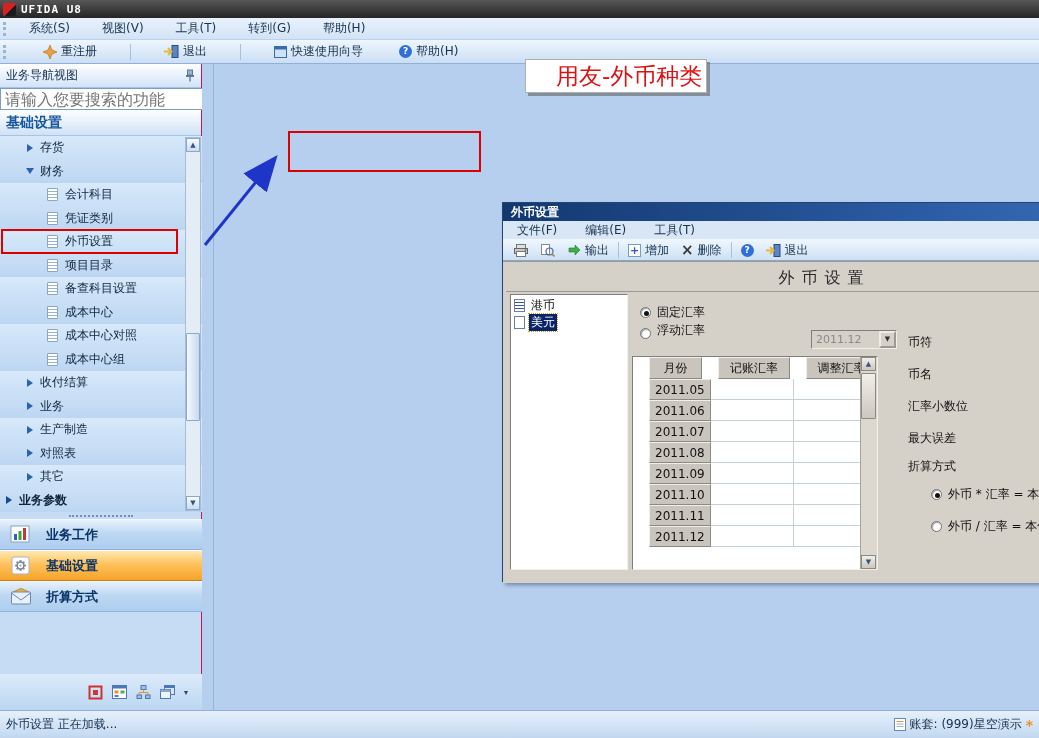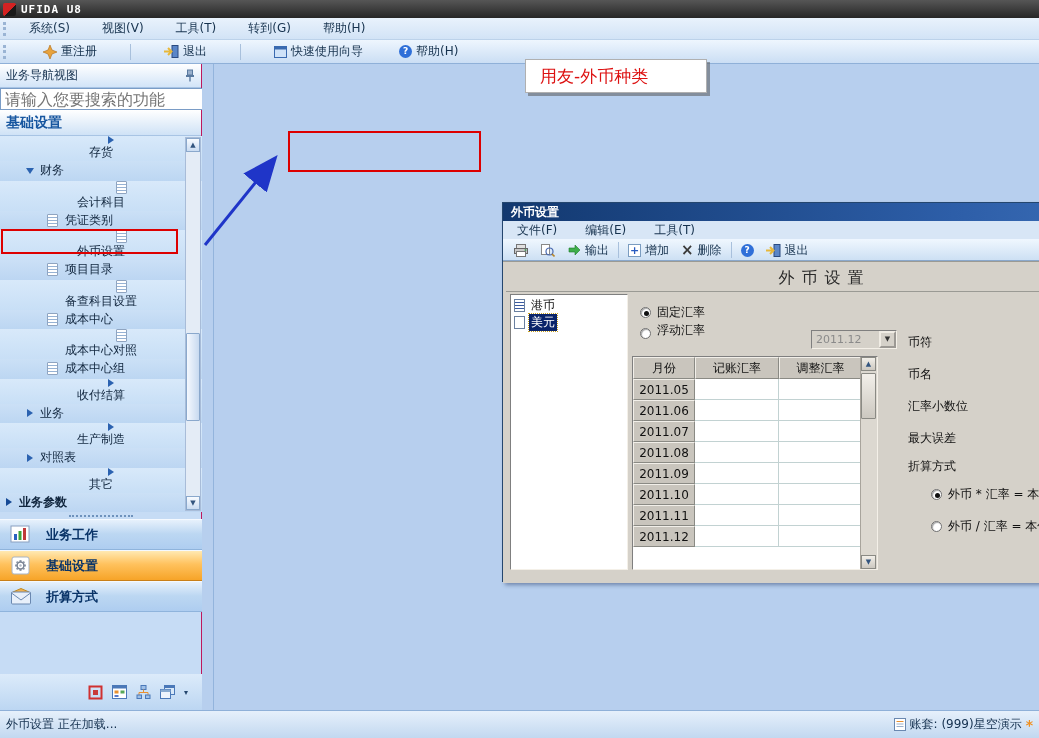--- a/index.html
+++ b/index.html
@@ -31,21 +31,21 @@
     display:flex; align-items:center; justify-content:space-between; padding:0 6px; color:#14304e; }
   .sb-search { height:22px; display:flex; }
   .sb-search input { flex:1; border:1px solid #7a9cc6; font-size:16px; padding:2px 4px; color:#555;
     font-family:"DejaVu Sans","Liberation Sans",sans-serif; }
   .sb-search .dd { width:17px; background:linear-gradient(#f4f9ff,#cfe2f6); border:1px solid #7a9cc6; border-left:none;
     font-size:7px; color:#2a4a74; text-align:center; line-height:20px; }
   .sb-section { height:26px; background:linear-gradient(#ffffff,#cfe2f6); border-bottom:1px solid #a8c4e4;
     display:flex; align-items:center; padding-left:6px; font-size:14px; font-weight:bold; color:#1857a0; }
   .tree { position:absolute; left:0; top:72px; width:202px; height:376px; display:flex; flex-direction:column; }
   .trow { flex:1; display:flex; align-items:center; color:#10253d; position:relative; }
-  .trow.a0 { background:linear-gradient(#d8e9fa,#c8dff6);flex-direction:column; }
+  .trow.a0 { background:linear-gradient(#d8e9fa,#c8dff6); }
   .trow.a1 { background:linear-gradient(#cbe0f6,#bcd6f2); }
   .arr-r { width:0; height:0; border-left:6px solid #2b62b0; border-top:4px solid transparent; border-bottom:4px solid transparent; margin:0 7px 0 27px; }
   .arr-d { width:0; height:0; border-top:6px solid #2b62b0; border-left:4px solid transparent; border-right:4px solid transparent; margin:0 6px 0 26px; }
   .trow.root .arr-r { margin-left:6px; border-left-color:#164a96; }
   .trow.root { font-weight:bold; }
   .doc-ic { width:11px; height:13px; margin:0 7px 0 47px; border:1px solid #8fa4c0; border-radius:1px;
     background:repeating-linear-gradient(to bottom,#ffffff 0 2px,#96b2d4 2px 3px); }
   .vscroll { position:absolute; right:1px; top:0; width:16px; background:#e4ecf6; border:1px solid #a8bcd8; }
   .vscroll .sb-btn { position:absolute; left:0; width:14px; height:14px; background:linear-gradient(#f8fbff,#cadcf2);
     border:1px solid #8aa8cc; font-size:7px; text-align:center; line-height:13px; color:#33557f; }
@@ -61,21 +61,21 @@
   .iconrow { position:absolute; left:0; top:610px; width:202px; height:36px; background:linear-gradient(#dcebfa,#bcd6f2);
     display:flex; align-items:center; justify-content:flex-end; gap:9px; padding-right:14px; }
   .caret { font-size:8px; color:#24466e; }
 
   
   .main { position:absolute; left:202px; top:64px; width:837px; height:646px; background:#b7cfee; }
   .vline { position:absolute; left:11px; top:0; bottom:0; width:1px; background:#93b4dc; }
 
   .annotation { position:absolute; left:525px; top:59px; width:182px; height:34px; background:#ffffff;
     border:1px solid #b0b0b0; box-shadow:3px 3px 0 rgba(90,90,90,.55); z-index:60;
-    display:flex; align-items:center; padding-left:14px; font-size:17px; color:#dd1111; }
+    display:flex; align-items:center; padding-left:30px; font-size:23px; color:#dd1111; }
   .redbox { position:absolute; border:2px solid #dd0000; z-index:55; pointer-events:none; }
   .rb-sidebar { left:1px; top:229px; width:177px; height:25px; }
   .rb-dialog { left:288px; top:131px; width:193px; height:41px; }
   .conn-arrow { position:absolute; left:200px; top:150px; z-index:50; }
 
   
   .dialog { position:absolute; left:300px; top:138px; width:645px; height:380px; z-index:10;
     border:1px solid #24466e; box-shadow:3px 3px 4px rgba(25,45,90,.45), inset -1px -1px 0 #6e93bf; background:#d8e6f6; }
   .dlg-title { position:absolute; left:0; top:0; width:100%; height:18px;
     background:linear-gradient(90deg,#12386f,#2d5ea8 70%,#3d6fb8); color:#fff; font-weight:bold;
@@ -106,21 +106,21 @@
   .ddl { position:absolute; left:308px; top:68px; width:86px; height:19px; background:#d5d1c9;
     border:1px solid; border-color:#7f7f7f #f4f0e8 #f4f0e8 #7f7f7f; display:flex; }
   .ddl .ddl-val { flex:1; color:#8a8a8a; padding:2px 0 0 4px; font-size:11px; }
   .ddl .ddl-btn { width:17px; background:#d5d1c9; border:2px outset #f0ece4; font-size:7px; color:#333; text-align:center; line-height:13px; }
 
   .grid { position:absolute; left:129px; top:94px; width:246px; height:214px; background:#fff;
     border:1px solid; border-color:#7f7f7f #f4f0e8 #f4f0e8 #7f7f7f; }
   .grow { display:flex; height:21px; }
   .grow.ghead { height:22px; }
   .gc { display:flex; align-items:center; justify-content:center; font-size:12px; color:#111; }
-  .th, .mcell { background:#c9c5bd; border:1px solid; border-color:#f2efe9 #8a8a84 #8a8a84 #f2efe9; }
+  .th, .mcell { background:#c9c5bd; border:1px solid; border-color:#f2efe9 #8a8a84 #8a8a84 #f2efe9;margin-left:16px; }
   .c1 { width:62px; } .c2 { width:84px; } .c3 { width:83px; }
   .dcell { background:#fff; border-right:1px solid #c2d2d2; border-bottom:1px solid #c2d2d2; }
   .grid .vscroll { right:0; top:0; height:212px; width:17px; background:#dcd8d0; border:none; border-left:1px solid #a8a49c; }
   .grid .sb-btn, .grid .sb-thumb { background:linear-gradient(#f2efe9,#ccc8c0); border:1px solid #8a8a84; width:15px; }
 
   .rp-label { position:absolute; color:#111; }
 
   
   .statusbar { position:absolute; left:0; top:710px; width:1039px; height:28px;
     background:linear-gradient(#e6f0fb,#c2d8f0); border-top:1px solid #8fb0d8;

